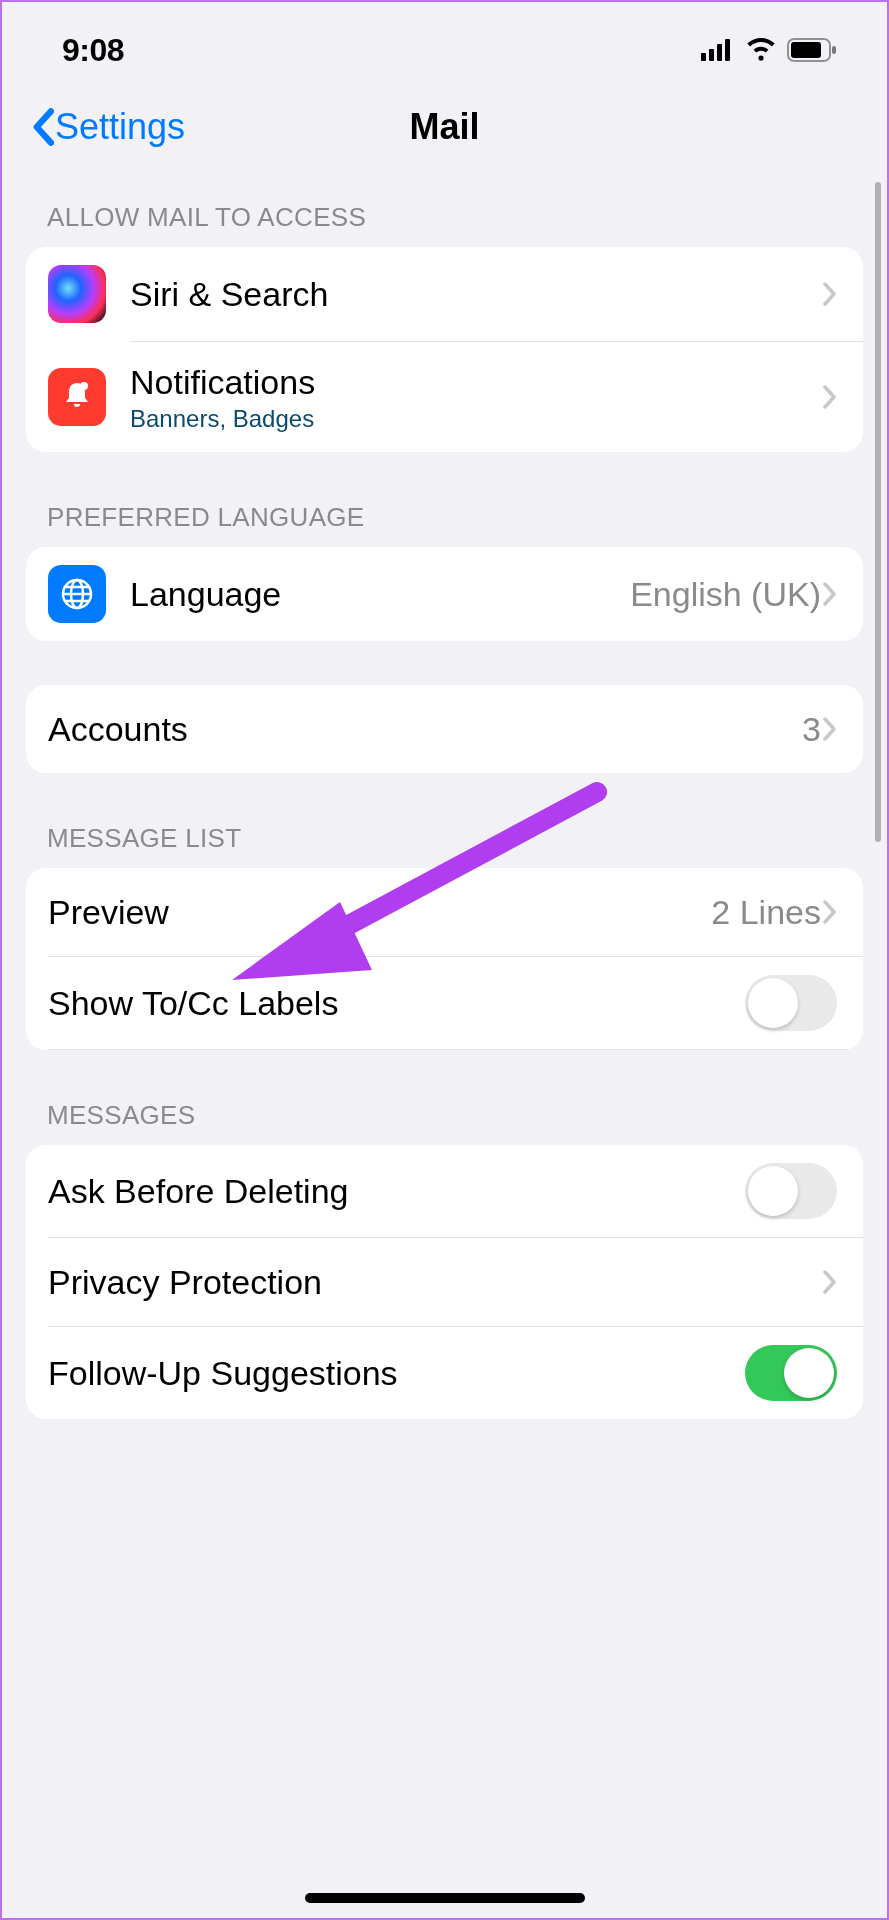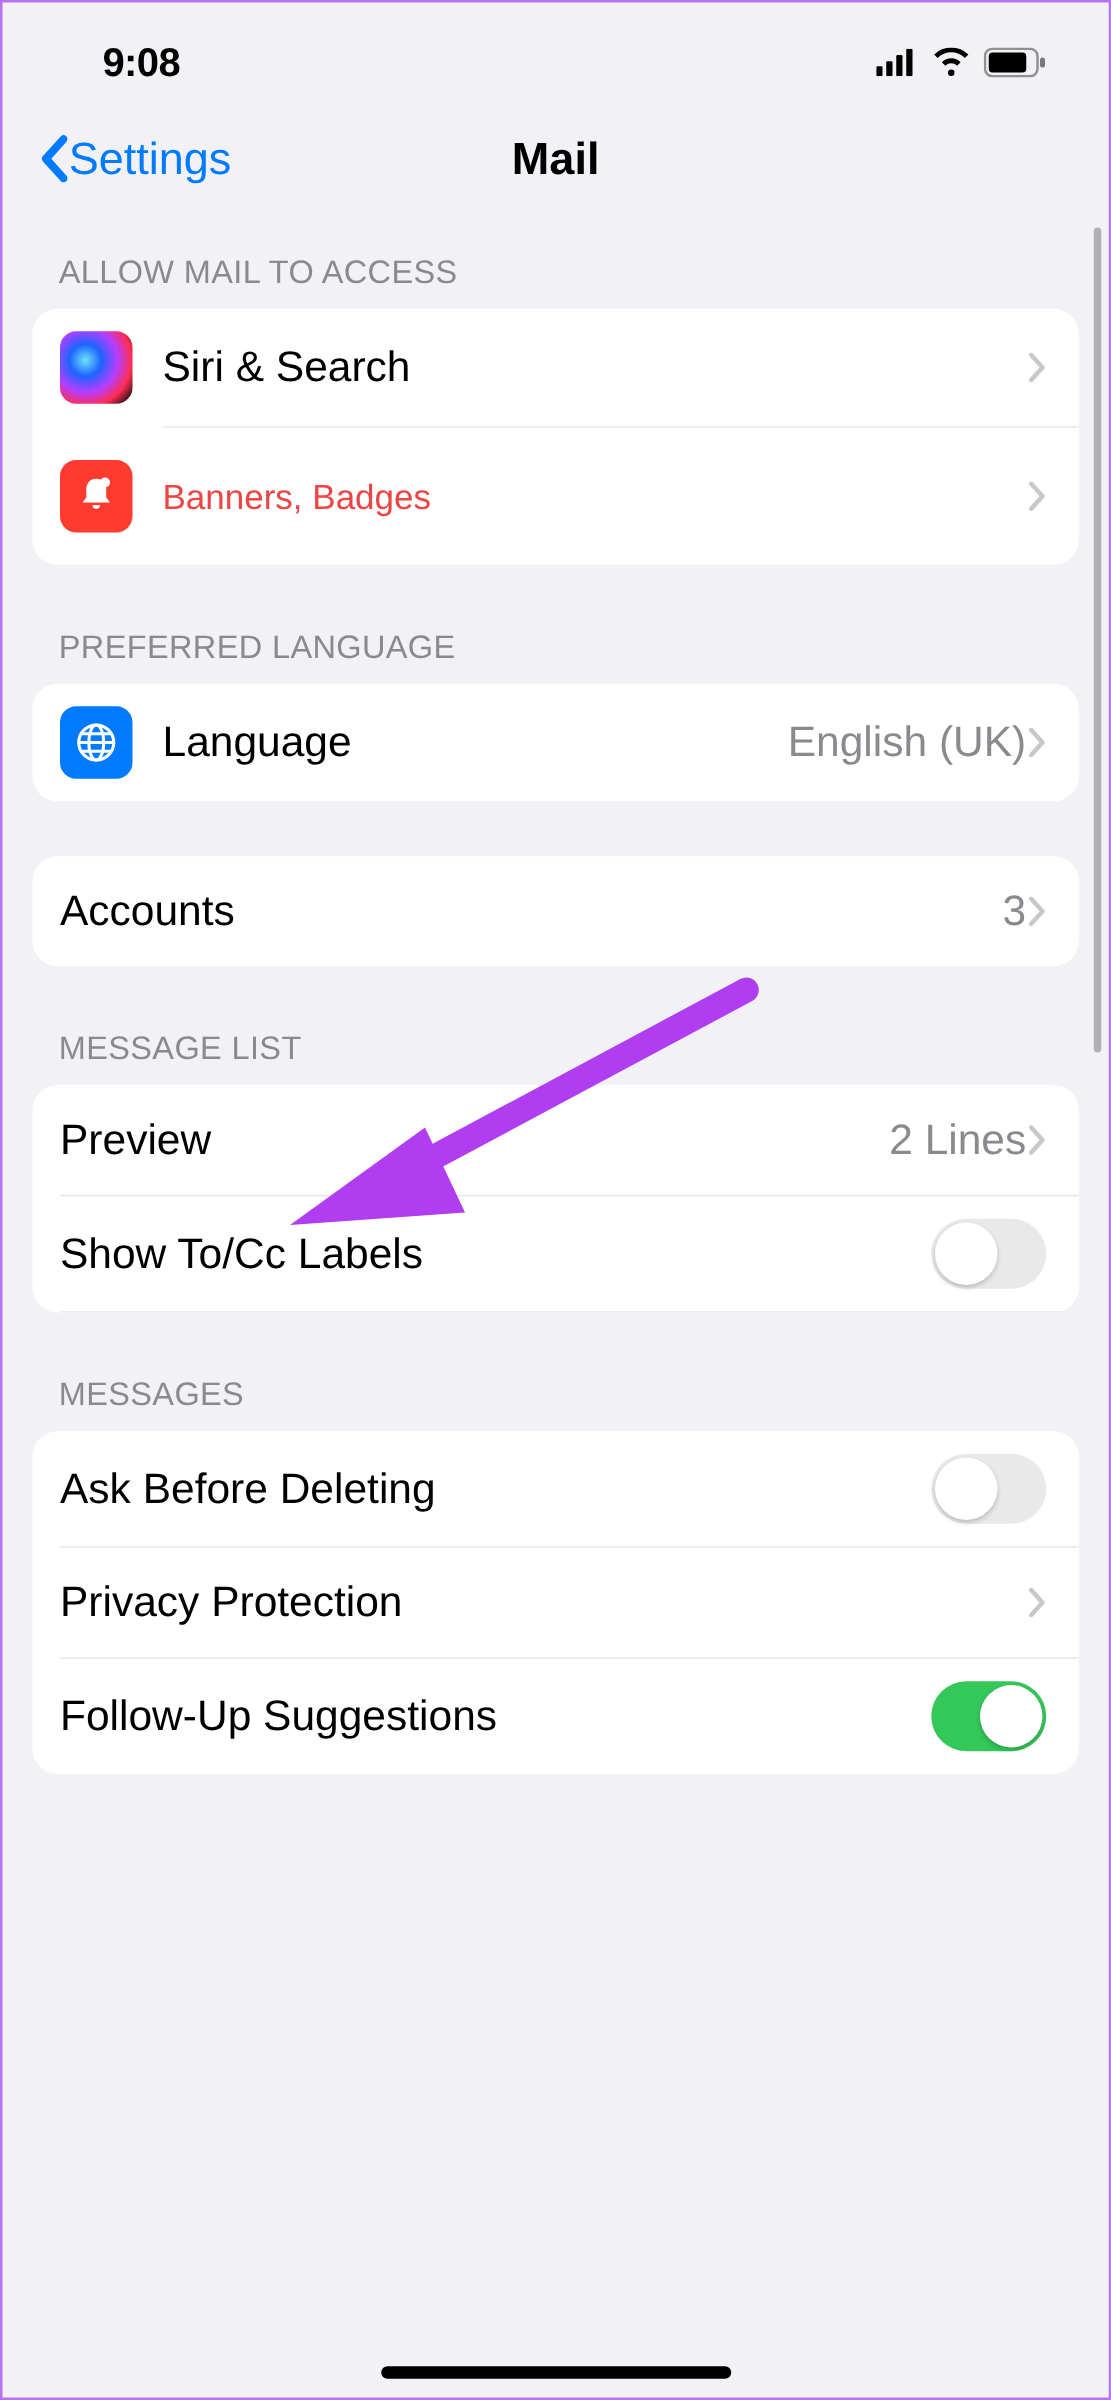--- a/index.html
+++ b/index.html
@@ -11,21 +11,20 @@
     overflow: hidden;
     position: relative;
     border: 2px solid #b973f2;
   }
   .status-bar {
     display: flex;
     justify-content: space-between;
     align-items: center;
     height: 80px;
     padding: 16px 50px 0 60px;
-    margin-left: 20px;
   }
   .status-time {
     font-size: 32px;
     font-weight: 600;
     letter-spacing: -0.5px;
   }
   .status-icons {
     display: flex;
     align-items: center;
     gap: 10px;
@@ -98,22 +97,22 @@
     display: flex;
     flex-direction: column;
     justify-content: center;
   }
   .row-title {
     font-size: 34px;
     color: #000;
     line-height: 1.25;
   }
   .row-sub {
-    font-size: 28px;
-    color: #ef4444;
+    font-size: 24px;
+    color: #0c4a6e;
     margin-top: 2px;
   }
   .row-value {
     font-size: 34px;
     color: #8a8a8e;
     margin-right: 2px;
   }
   .chevron {
     width: 14px;
     height: 24px;
@@ -225,20 +224,21 @@
     <div class="divider"></div>
     <div class="row" style="min-height:110px;">
       <div class="row-icon notif-icon">
         <svg width="34" height="34" viewBox="0 0 34 34">
             <path fill="#fff" d="M17 3c-5 0-8 3.6-8 9v6l-3 4h22l-3-4v-6c0-5.4-3-9-8-9z"></path>
             <circle cx="24" cy="6" r="4" fill="#fff"></circle>
             <path fill="#fff" d="M14 24a3 3 0 0 0 6 0z"></path>
           </svg>
       </div>
       <div class="row-body">
+        <div class="row-title">Notifications</div>
         <div class="row-sub">Banners, Badges</div>
       </div>
       <svg class="chevron" viewBox="0 0 14 24">
           <polyline points="2,2 11,12 2,22" fill="none" stroke="#c7c7cc" stroke-width="3.5" stroke-linecap="round" stroke-linejoin="round"></polyline>
         </svg>
     </div>
   </div>
 
   <div class="section-header">Preferred Language</div>
   <div class="group">

